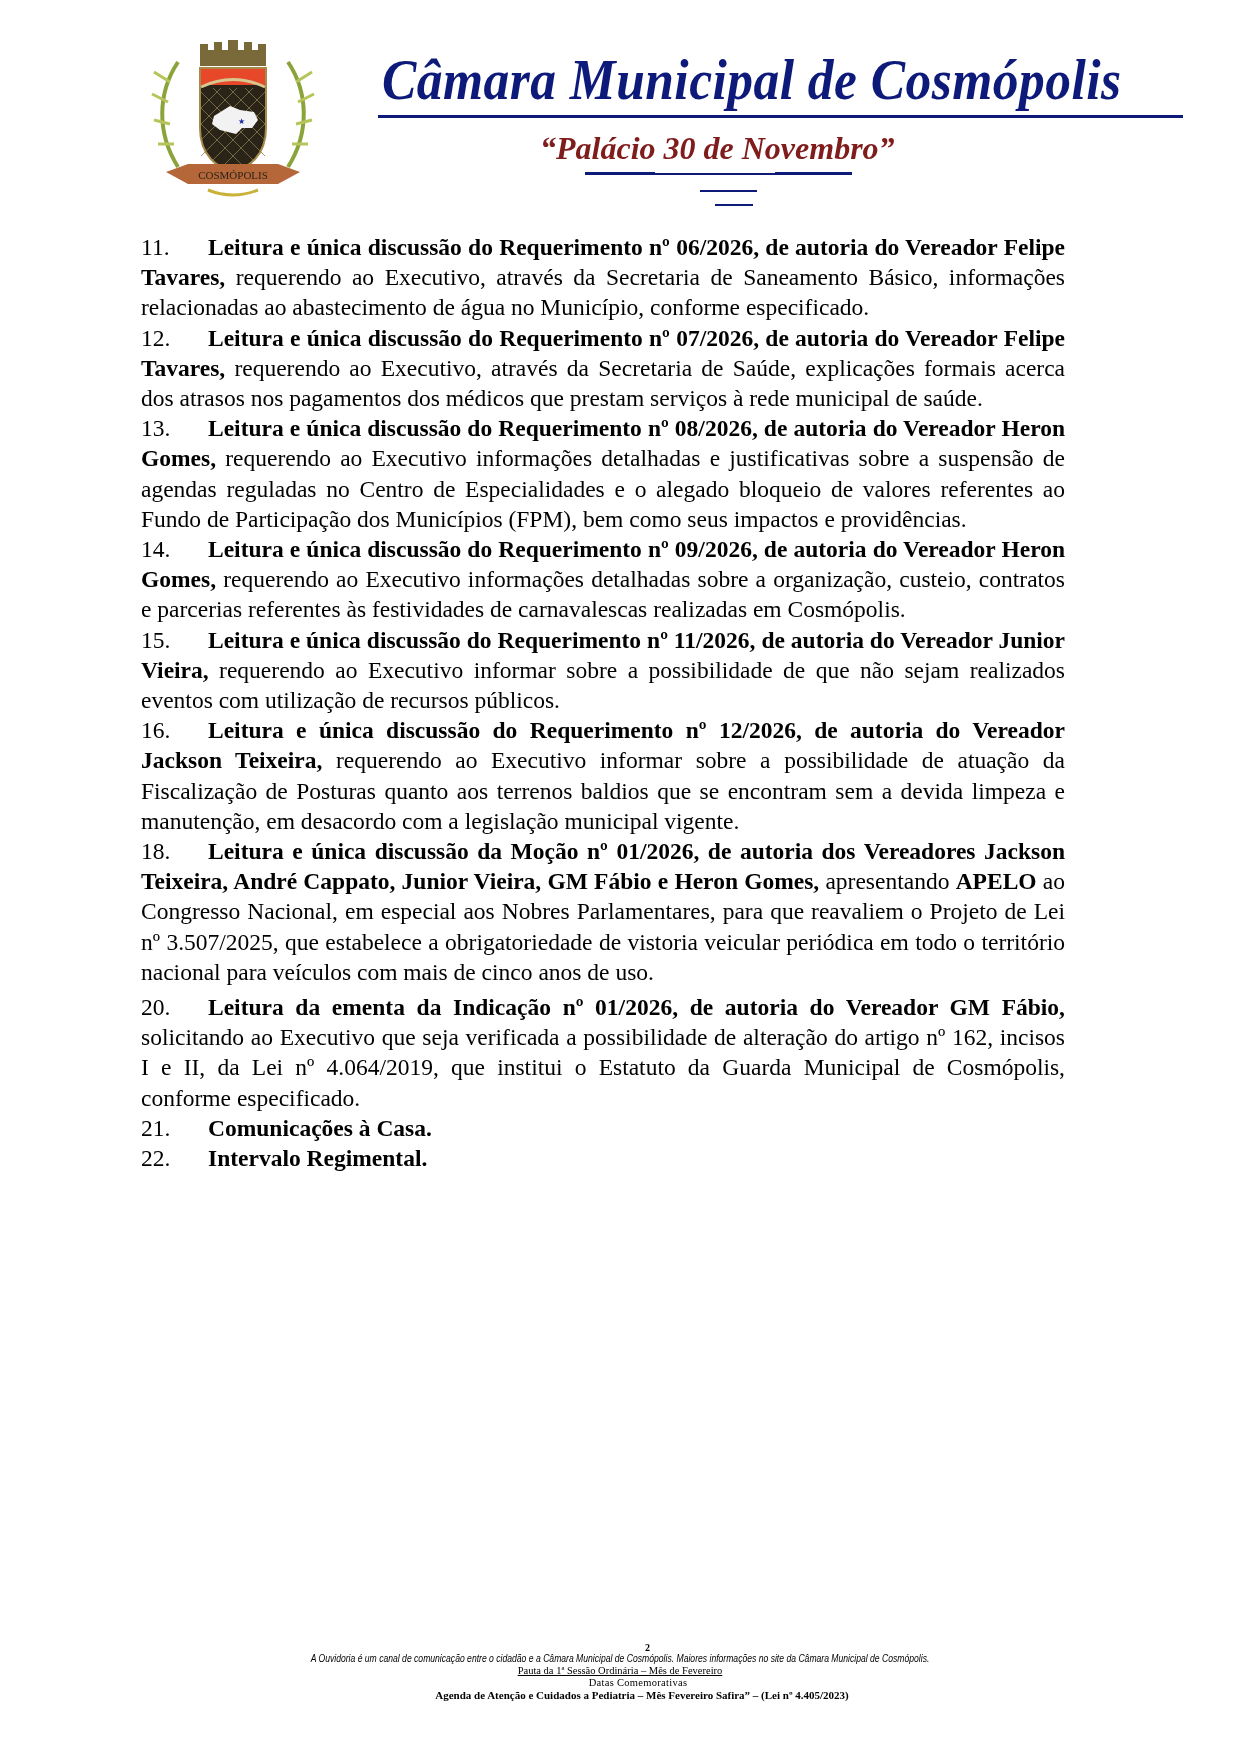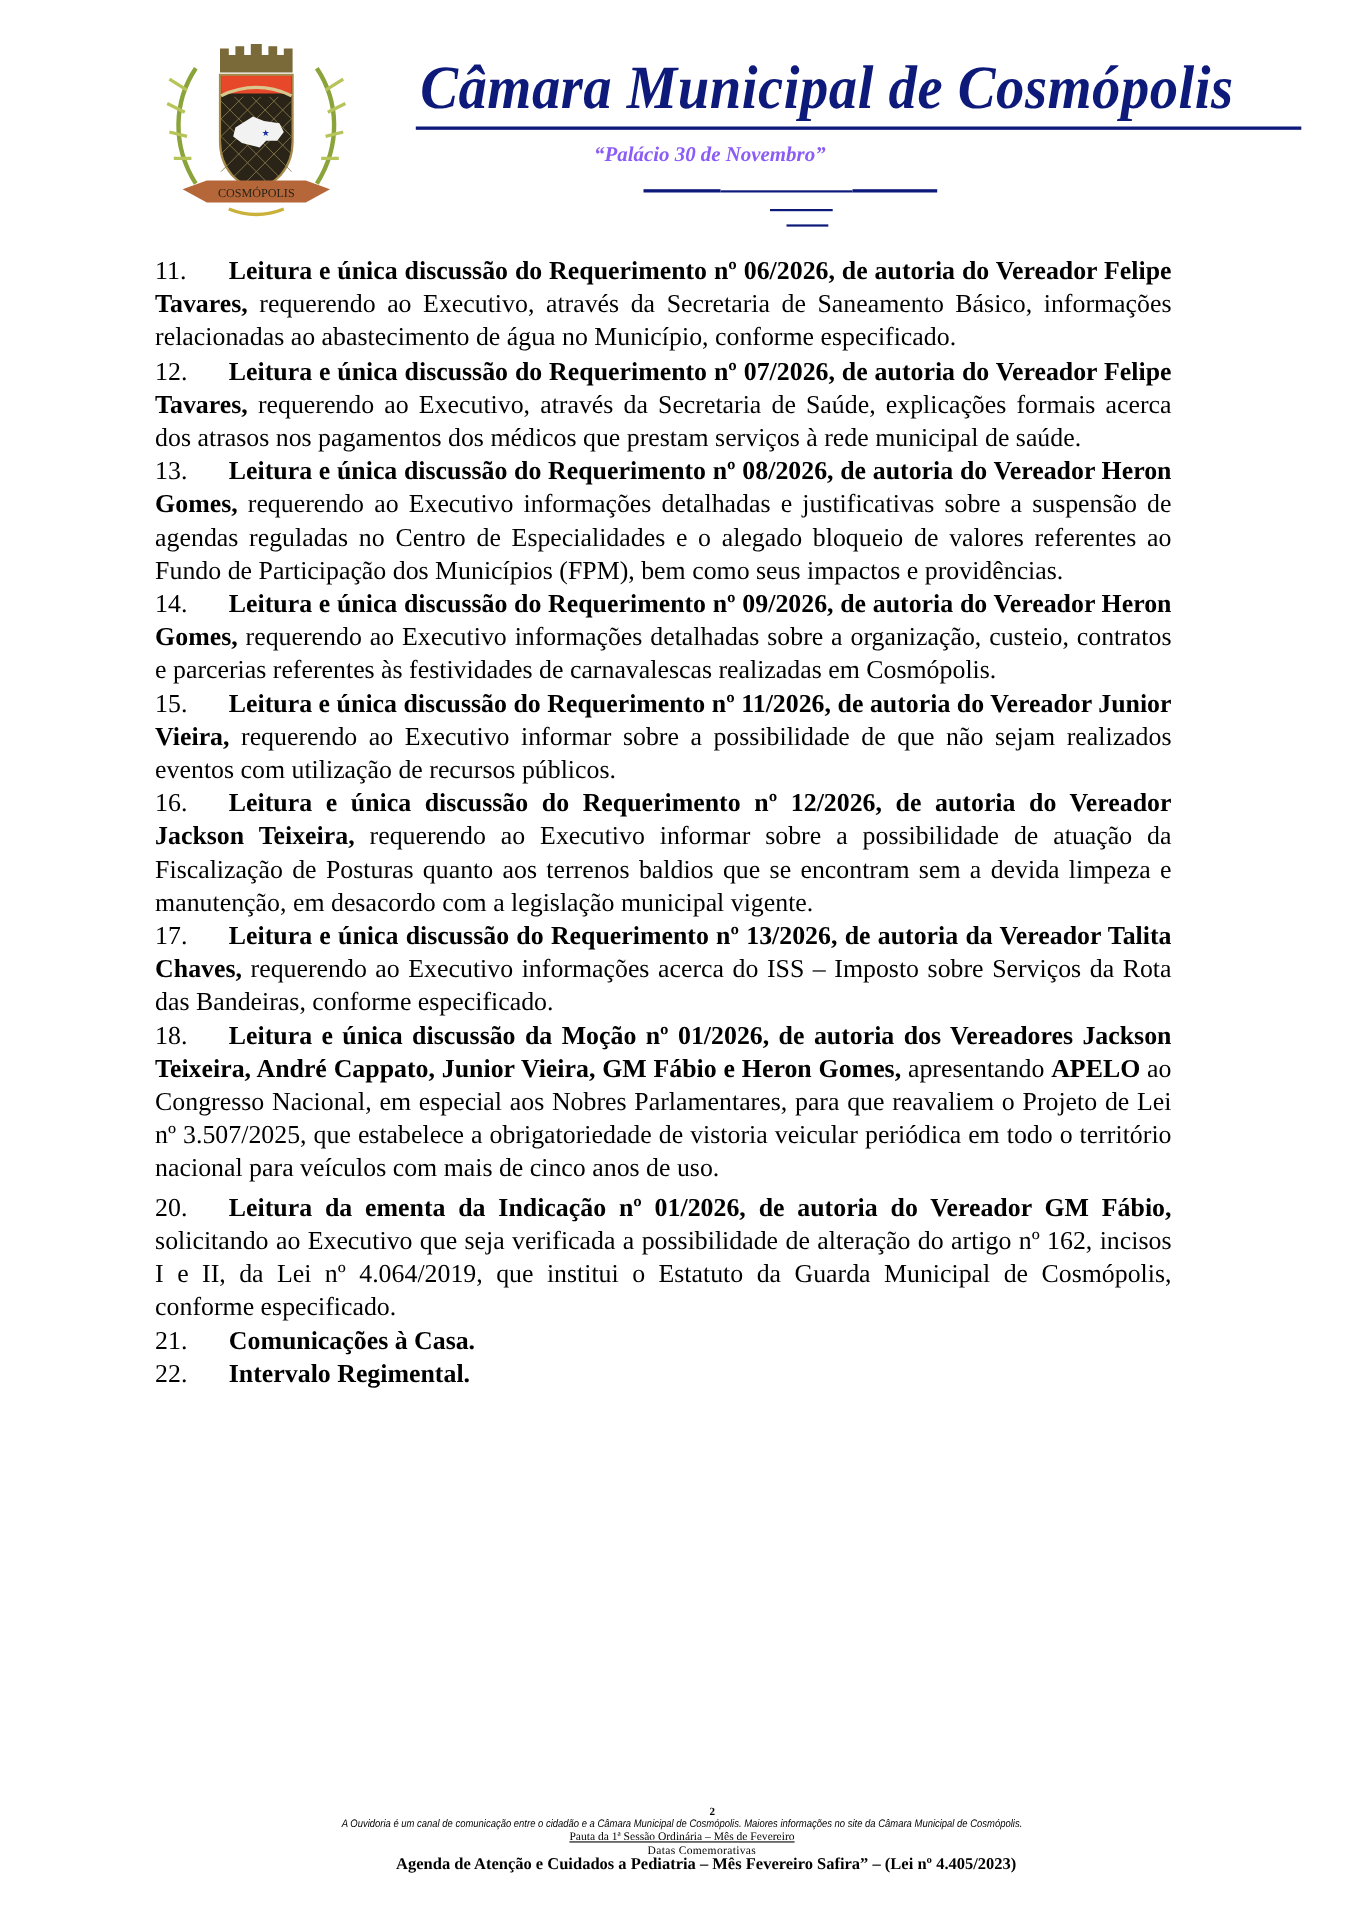--- a/index.html
+++ b/index.html
@@ -3,41 +3,41 @@
 <meta charset="utf-8">
 <style>
   html, body { margin:0; padding:0; background:#ffffff; }
   body { width:1240px; height:1755px; position:relative; overflow:hidden; font-family:"Liberation Serif", serif; color:#000; }
   .page { position:absolute; left:0; top:0; width:1240px; height:1755px; }
 
   
   .crest { position:absolute; left:148px; top:32px; width:170px; height:172px; }
   .title { position:absolute; left:382px; top:48px; width:800px; font-family:"Liberation Serif", serif; font-style:italic; font-weight:bold; font-size:56px; color:#0d1a7a; letter-spacing:0.5px; white-space:nowrap; transform:scaleX(0.92); transform-origin:left top; }
   .title-rule { position:absolute; left:378px; top:115px; width:805px; height:3px; background:#0d1a7a; }
-  .subtitle { position:absolute; left:540px; top:130px; font-family:"Liberation Serif", serif; font-style:italic; font-weight:bold; font-size:19px; color:#8b5cf6; white-space:nowrap; }
+  .subtitle { position:absolute; left:540px; top:130px; font-family:"Liberation Serif", serif; font-style:italic; font-weight:bold; font-size:32px; color:#7f1d1d; white-space:nowrap; }
   .sub-rule-a { position:absolute; left:585px; top:172px; width:70px; height:3px; background:#0d1a7a; }
   .sub-rule-b { position:absolute; left:655px; top:173px; width:120px; height:1.5px; background:#0d1a7a; }
   .sub-rule-c { position:absolute; left:775px; top:172px; width:77px; height:3px; background:#0d1a7a; }
   .sub-rule-d { position:absolute; left:700px; top:190px; width:57px; height:2px; background:#0d1a7a; }
   .sub-rule-e { position:absolute; left:715px; top:204px; width:38px; height:2px; background:#0d1a7a; }
 
   
   .items { position:absolute; left:141px; top:232px; width:924px; }
   .item { font-size:23.5px; line-height:30.2px; text-align:justify; text-align-last:left; margin:0 0 0 0; }
   .item .num { display:inline-block; width:67px; }
   .item b { font-weight:bold; }
   .item.gap { margin-top:5px; }
 
   
   .footer { position:absolute; left:0; top:1642px; width:1240px; text-align:center; }
   .footer .pg { font-size:10px; font-weight:bold; line-height:11px; margin-left:55px; }
   .footer .ouv { font-family:"Liberation Sans", sans-serif; font-style:italic; font-size:10px; line-height:12px; transform:scaleX(0.86); }
   .footer .pauta { font-size:10.5px; line-height:12px; text-decoration:underline; }
   .footer .datas { font-size:10.5px; line-height:12px; font-weight:normal; letter-spacing:0.3px;padding-left:36px; }
-  .footer .agenda { font-size:15px; line-height:12px; font-weight:bold;margin-left:44px; }
+  .footer .agenda { font-size:11px; line-height:12px; font-weight:bold;margin-left:44px; }
 </style>
 </head>
 <body>
 
 <div class="page">
 
   <div class="crest">
     <svg width="170" height="172" viewBox="0 0 170 172">
 
       <path d="M30 30 C10 60, 8 100, 30 135" stroke="#8aa33a" stroke-width="4" fill="none"></path>
@@ -74,21 +74,20 @@
   <div class="sub-rule-d"></div>
   <div class="sub-rule-e"></div>
 
   <div class="items">
     <p class="item"><span class="num">11.</span><b>Leitura e única discussão do Requerimento nº 06/2026, de autoria do Vereador Felipe Tavares,</b><span> requerendo ao Executivo, através da Secretaria de Saneamento Básico, informações relacionadas ao abastecimento de água no Município, conforme especificado.</span></p>
     <p class="item"><span class="num">12.</span><b>Leitura e única discussão do Requerimento nº 07/2026, de autoria do Vereador Felipe Tavares,</b><span> requerendo ao Executivo, através da Secretaria de Saúde, explicações formais acerca dos atrasos nos pagamentos dos médicos que prestam serviços à rede municipal de saúde.</span></p>
     <p class="item"><span class="num">13.</span><b>Leitura e única discussão do Requerimento nº 08/2026, de autoria do Vereador Heron Gomes,</b><span> requerendo ao Executivo informações detalhadas e justificativas sobre a suspensão de agendas reguladas no Centro de Especialidades e o alegado bloqueio de valores referentes ao Fundo de Participação dos Municípios (FPM), bem como seus impactos e providências.</span></p>
     <p class="item"><span class="num">14.</span><b>Leitura e única discussão do Requerimento nº 09/2026, de autoria do Vereador Heron Gomes,</b><span> requerendo ao Executivo informações detalhadas sobre a organização, custeio, contratos e parcerias referentes às festividades de carnavalescas realizadas em Cosmópolis.</span></p>
     <p class="item"><span class="num">15.</span><b>Leitura e única discussão do Requerimento nº 11/2026, de autoria do Vereador Junior Vieira,</b><span> requerendo ao Executivo informar sobre a possibilidade de que não sejam realizados eventos com utilização de recursos públicos.</span></p>
     <p class="item"><span class="num">16.</span><b>Leitura e única discussão do Requerimento nº 12/2026, de autoria do Vereador Jackson Teixeira,</b><span> requerendo ao Executivo informar sobre a possibilidade de atuação da Fiscalização de Posturas quanto aos terrenos baldios que se encontram sem a devida limpeza e manutenção, em desacordo com a legislação municipal vigente.</span></p>
-    <p class="item"><span class="num">17.</span><b>Leitura e única discussão do Requerimento nº 13/2026, de autoria da Vereador Talita Chaves,</b><span> requerendo ao Executivo informações acerca do ISS – Imposto sobre Serviços da Rota das Bandeiras, conforme especificado.</span></p>
     <p class="item"><span class="num">18.</span><b>Leitura e única discussão da Moção nº 01/2026, de autoria dos Vereadores Jackson Teixeira, André Cappato, Junior Vieira, GM Fábio e Heron Gomes,</b><span> apresentando </span><b>APELO</b><span> ao Congresso Nacional, em especial aos Nobres Parlamentares, para que reavaliem o Projeto de Lei nº 3.507/2025, que estabelece a obrigatoriedade de vistoria veicular periódica em todo o território nacional para veículos com mais de cinco anos de uso.</span></p>
     <p class="item gap"><span class="num">20.</span><b>Leitura da ementa da Indicação nº 01/2026, de autoria do Vereador GM Fábio,</b><span> solicitando ao Executivo que seja verificada a possibilidade de alteração do artigo nº 162, incisos I e II, da Lei nº 4.064/2019, que institui o Estatuto da Guarda Municipal de Cosmópolis, conforme especificado.</span></p>
     <p class="item"><span class="num">21.</span><b>Comunicações à Casa.</b></p>
     <p class="item"><span class="num">22.</span><b>Intervalo Regimental.</b></p>
   </div>
 
   <div class="footer">
     <div class="pg">2</div>
     <div class="ouv">A Ouvidoria é um canal de comunicação entre o cidadão e a Câmara Municipal de Cosmópolis. Maiores informações no site da Câmara Municipal de Cosmópolis.</div>
     <div class="pauta">Pauta da 1ª Sessão Ordinária – Mês de Fevereiro</div>

